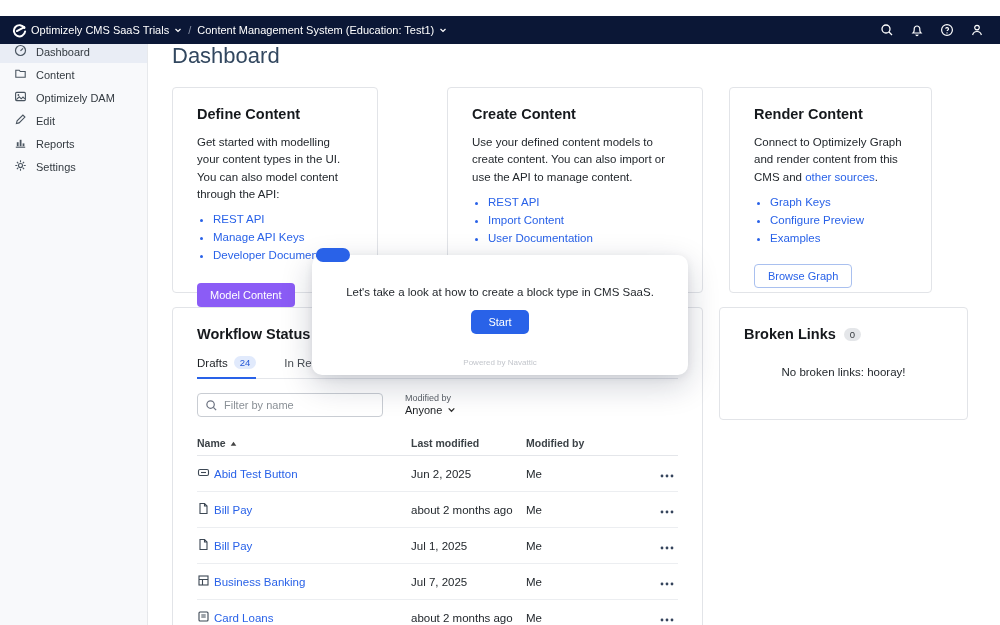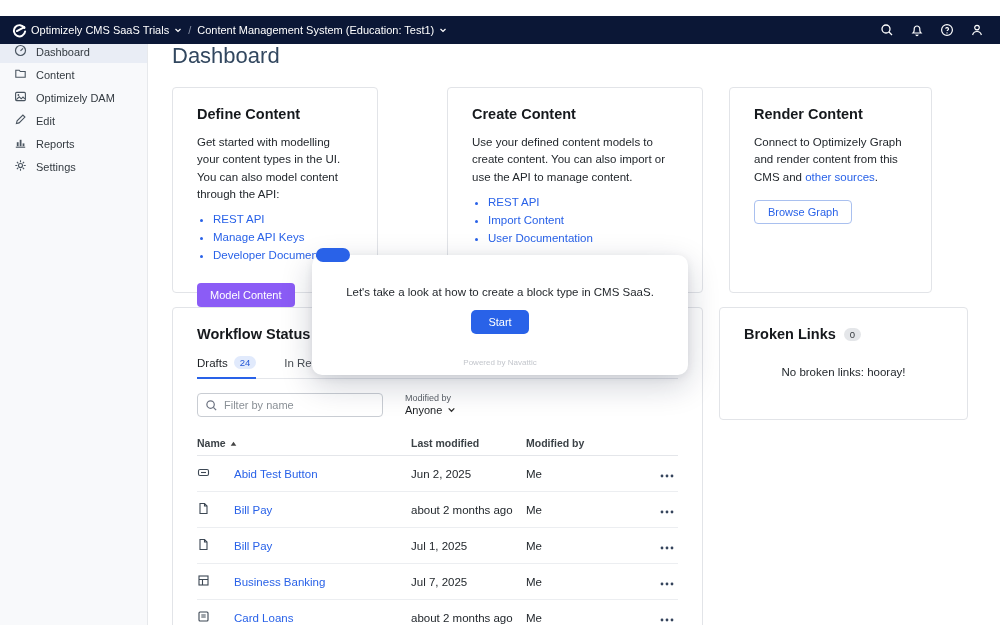--- a/index.html
+++ b/index.html
@@ -77,21 +77,21 @@
 
   table.wf-table { width:100%; border-collapse:collapse; margin-top:14px; }
   .wf-table th { font-size:10.5px; font-weight:600; color:#3c4247; text-align:left;
     padding:6px 0; border-bottom:1px solid #e4e6ea; }
   .wf-table td { font-size:11.5px; color:#23282d; padding:10px 0;
     border-bottom:1px solid #eceef1; }
   .col-name { width:214px; }
   .col-mod  { width:115px; }
   .col-by   { width:100px; }
   .col-act  { text-align:right; }
-  .name-cell { display:flex; align-items:center; gap:24px; }
+  .name-cell { display:flex; align-items:center; gap:4px; }
   .name-cell a { color:#2962e8; cursor:pointer; }
   .th-sort { display:inline-flex; align-items:center; gap:4px; cursor:pointer; }
   .dots-btn { display:inline-flex; cursor:pointer; padding:2px 4px; }
 
   
   .bl-title-row { display:flex; align-items:center; gap:8px; }
   .badge-gray { background:#e4e6e9; color:#33383d; font-size:9.5px;
     padding:1px 6px; border-radius:9px; }
   .bl-message { text-align:center; margin-top:24px; font-size:11.5px; color:#23282d; }
 
@@ -241,20 +241,25 @@
     <ul>
       <li><a>REST API</a></li>
       <li><a>Import Content</a></li>
       <li><a>User Documentation</a></li>
     </ul>
   </section>
 
   <section class="card card-render">
     <h3>Render Content</h3>
     <p><span>Connect to Optimizely Graph and render content from this CMS and </span><a class="inline-link">other sources</a><span>.</span></p>
+    <ul>
+      <li><a>Graph Keys</a></li>
+      <li><a>Configure Preview</a></li>
+      <li><a>Examples</a></li>
+    </ul>
     <button class="btn-outline">Browse Graph</button>
   </section>
 
   <section class="card card-workflow">
     <h3>Workflow Status</h3>
     <div class="wf-tabs">
       <div class="wf-tab active">
         <span>Drafts</span>
         <span class="badge-blue">24</span>
       </div>

